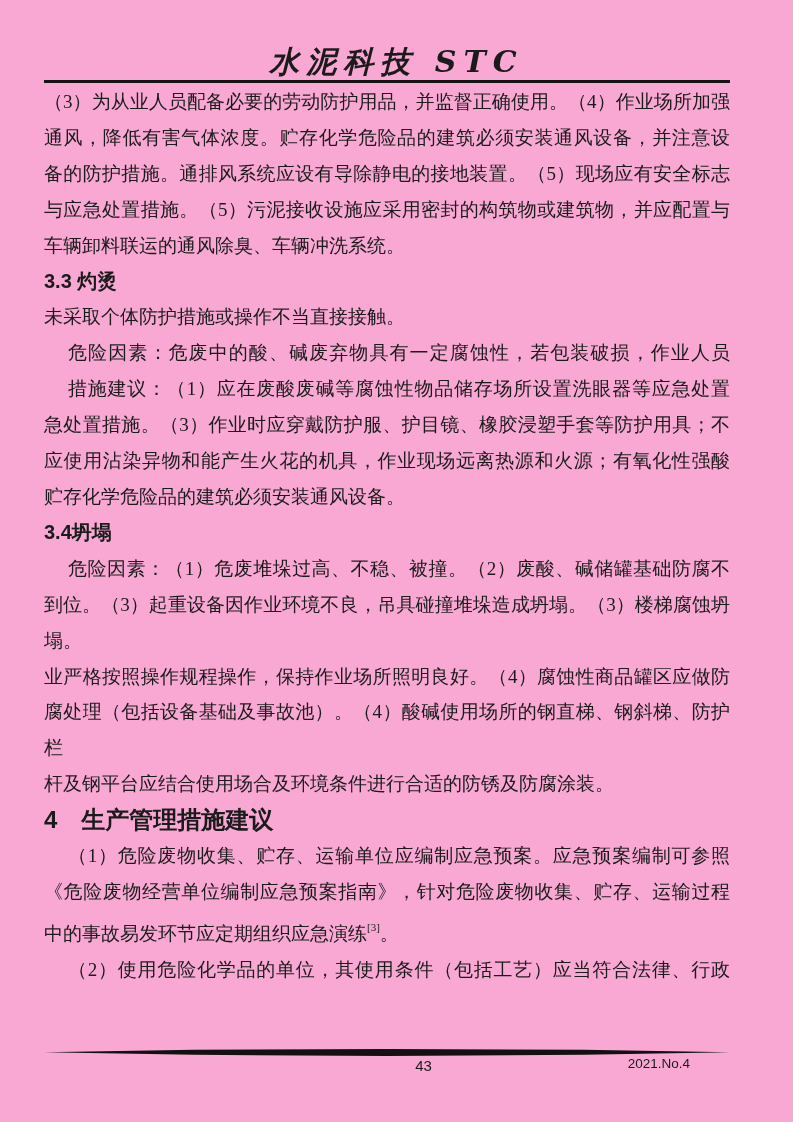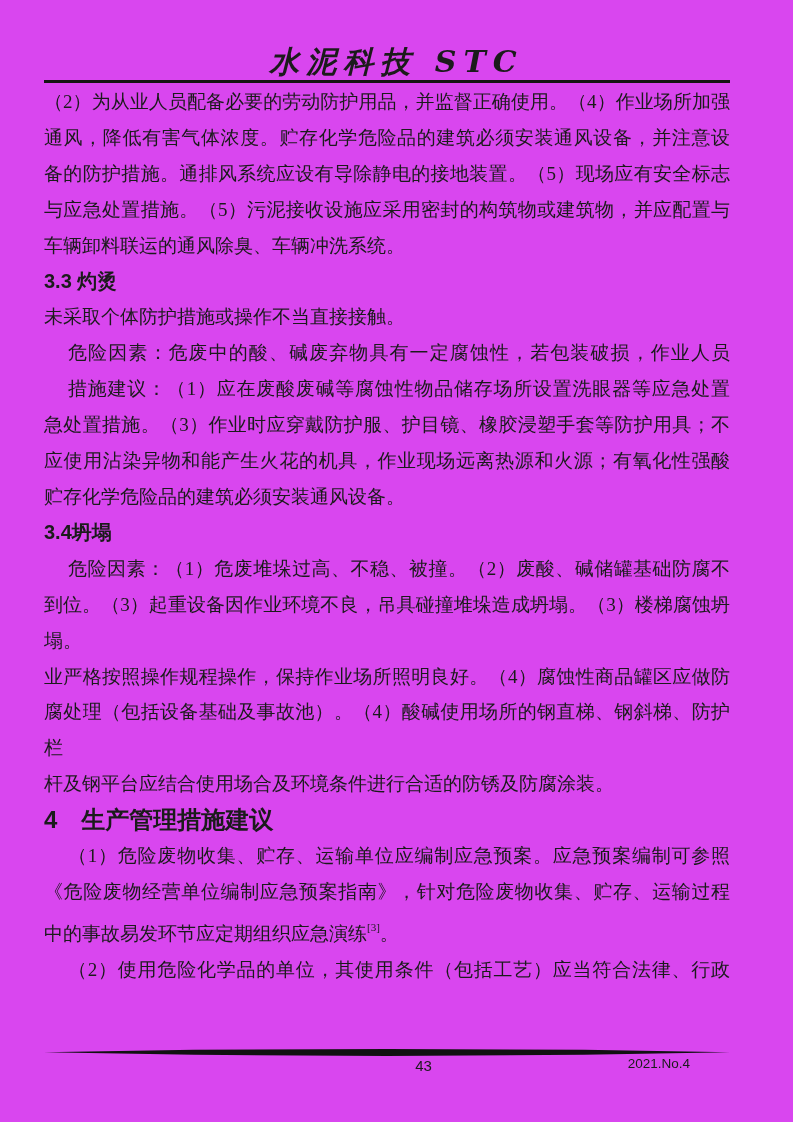--- a/index.html
+++ b/index.html
@@ -1,20 +1,20 @@
 <!DOCTYPE html>
 <html><head>
 <meta charset="utf-8">
 <style>
   html,body{margin:0;padding:0;background:#e8e8e8;}
   .page{
     position:relative;
     width:793px;height:1122px;
     margin:0 auto;
-    background:#d946ef;
+    background:#f9a8d4;
     color:#1b1b1b;
     font-family:"Liberation Serif","DejaVu Serif",serif;
     overflow:hidden;
   }
   .journal-title{
     position:absolute;top:42px;left:0;width:100%;
     text-align:center;
     font-size:30px;
     font-style:italic;
     font-weight:600;
@@ -61,21 +61,21 @@
 </head>
 <body>
 
 <div class="page">
 
   <div class="journal-title">水泥科技 STC</div>
 
   <div class="rule-top"></div>
 
   <div class="content">
-    <div class="line just">（2）为从业人员配备必要的劳动防护用品，并监督正确使用。（4）作业场所加强</div>
+    <div class="line just">（3）为从业人员配备必要的劳动防护用品，并监督正确使用。（4）作业场所加强</div>
     <div class="line just">通风，降低有害气体浓度。贮存化学危险品的建筑必须安装通风设备，并注意设</div>
     <div class="line just">备的防护措施。通排风系统应设有导除静电的接地装置。（5）现场应有安全标志</div>
     <div class="line just">与应急处置措施。（5）污泥接收设施应采用密封的构筑物或建筑物，并应配置与</div>
     <div class="line">车辆卸料联运的通风除臭、车辆冲洗系统。</div>
     <div class="line h-sub">3.3 灼烫</div>
     <div class="line">未采取个体防护措施或操作不当直接接触。</div>
     <div class="line just ind">危险因素：危废中的酸、碱废弃物具有一定腐蚀性，若包装破损，作业人员</div>
     <div class="line just ind">措施建议：（1）应在废酸废碱等腐蚀性物品储存场所设置洗眼器等应急处置</div>
     <div class="line just">急处置措施。（3）作业时应穿戴防护服、护目镜、橡胶浸塑手套等防护用具；不</div>
     <div class="line just">应使用沾染异物和能产生火花的机具，作业现场远离热源和火源；有氧化性强酸</div>

